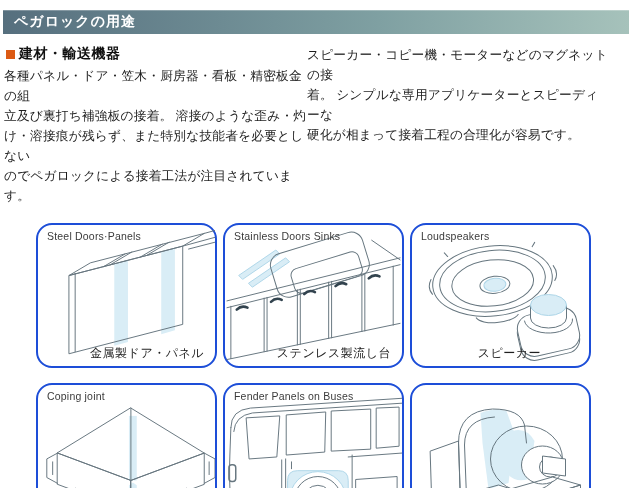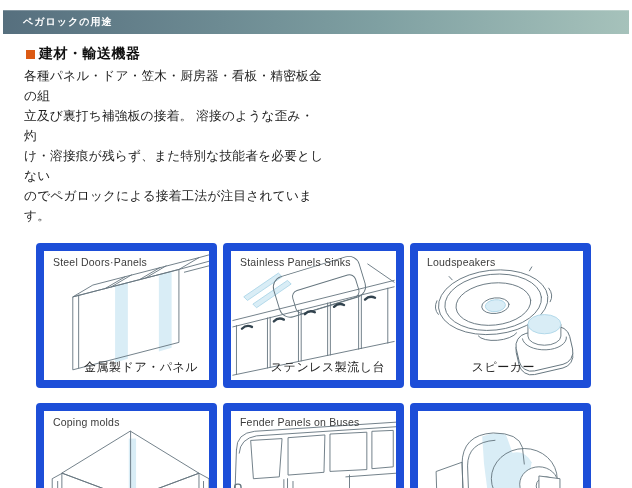--- a/index.html
+++ b/index.html
@@ -9,39 +9,39 @@
     -webkit-font-smoothing:antialiased;
   }
   
   .titlebar{
     margin:10px 3px 0 3px;height:24px;
     background:linear-gradient(to right,#566f7e 0%,#6d8b93 35%,#7fa0a2 60%,#a6c2bb 100%);
     box-shadow:inset 0 1px 0 rgba(255,255,255,.25);
     display:flex;align-items:center;
   }
   .titlebar .title{
-    color:#ffffff;font-size:10px;font-weight:bold;padding-left:20px;letter-spacing:1px;
+    color:#ffffff;font-size:14px;font-weight:bold;padding-left:11px;letter-spacing:1px;
   }
   
-  .columns{display:flex;padding:11px 4px 0 24px;}
+  .columns{display:flex;padding:11px 4px 0 4px;font-family:Liberation Serif, serif;}
   .col{width:303px;}
   .sec-head{display:flex;align-items:center;margin:0 0 3px 2px;}
   .bullet{width:9px;height:9px;background:#dc5a14;margin-right:4px;flex:0 0 auto;}
   .sec-title{font-size:14px;font-weight:bold;color:#111;letter-spacing:.5px;}
   .sec-body{
     font-size:12.7px;line-height:20px;color:#1d1d1d;margin:0;
     white-space:pre-line;letter-spacing:.2px;
   }
   
   .gallery{
     margin:17px 0 0 36px;display:grid;
     grid-template-columns:repeat(3,181px);grid-auto-rows:145px;gap:15px 6px;
   }
   .card{
-    position:relative;background:#fff;border:8px solid #1d4ed8;border-radius:4px;
+    position:relative;background:#fff;border:2px solid #1d4ed8;border-radius:16px;
     box-sizing:border-box;
   }
   .card-label{
     position:absolute;top:5px;left:9px;font-size:10.5px;color:#3b3b3b;letter-spacing:.2px;z-index:2;
   }
   .card svg{position:absolute;left:0;top:0;width:100%;height:100%;z-index:1;}
   .card-caption{
     position:absolute;bottom:4px;font-size:12px;color:#1f1f1f;z-index:2;letter-spacing:.5px;
   }
   .cap-right{right:11px;}
@@ -64,41 +64,44 @@
     <div class="sec-head">
       <span class="bullet"></span>
       <span class="sec-title">建材・輸送機器</span>
     </div>
     <p class="sec-body">各種パネル・ドア・笠木・厨房器・看板・精密板金の組
 立及び裏打ち補強板の接着。 溶接のような歪み・灼
 け・溶接痕が残らず、また特別な技能者を必要としない
 のでペガロックによる接着工法が注目されています。</p>
   </div>
   <div class="col">
+    <p class="sec-body">スピーカー・コピー機・モーターなどのマグネットの接
+着。 シンプルな専用アプリケーターとスピーディーな
+硬化が相まって接着工程の合理化が容易です。</p>
   </div>
 </div>
 
 <div class="gallery">
 
   <div class="card">
     <span class="card-label">Steel Doors·Panels</span>
     <svg viewBox="0 0 181 141">
       <polygon class="blue" points="78,38 92,34 92,118 78,122"></polygon>
       <polygon class="blue" points="126,26 140,22 140,106 126,110"></polygon>
       <polygon class="ln" points="32,50 148,20 148,100 32,130"></polygon>
       <line class="ln" x1="38" y1="48" x2="38" y2="128"></line>
       <polygon class="ln" points="32,50 148,20 170,7 54,37"></polygon>
       <path class="ln" d="M67,41 L89,28 M74,39 L96,26 M105,31 L127,18 M112,29 L134,16"></path>
       <path class="ln" d="M148,20 L181,11 M154,23 L181,16 M170,7 L181,4"></path>
     </svg>
     <span class="card-caption cap-right">金属製ドア・パネル</span>
   </div>
 
   <div class="card">
-    <span class="card-label">Stainless Panels Sinks</span>
+    <span class="card-label">Stainless Doors Sinks</span>
     <svg viewBox="0 0 181 141">
       <polygon class="blue-o" points="14,50 52,24 56,28 18,54"></polygon>
       <polygon class="blue-o" points="24,58 62,32 66,36 28,62"></polygon>
       <rect class="ln" x="48" y="16" width="98" height="46" rx="12" transform="rotate(-17 97 39)"></rect>
       <rect class="ln" x="68" y="34" width="72" height="26" rx="7" transform="rotate(-17 104 47)"></rect>
       <path class="ln" d="M150,14 L179,34"></path>
       <path class="ln" d="M2,76 L179,32 M2,83 L179,39"></path>
       <path class="ln" d="M2,136 L179,99"></path>
       <path class="ln" d="M6,81.5 L6,135 M40,73.2 L40,128 M43,72.4 L43,127.4 M74,64.7 L74,121 M77,64 L77,120.4 M106,56.8 L106,114.4 M109,56 L109,113.8 M140,48.4 L140,107.4 M143,47.7 L143,106.8 M172,40.5 L172,100.8"></path>
       <path class="dark" d="M12,85 q5,-5 11,-2"></path>
@@ -125,21 +128,21 @@
       <rect class="lnw" x="104" y="90" width="60" height="42" rx="14" transform="rotate(-13 134 111)"></rect>
       <rect class="lnw" x="104" y="86" width="60" height="42" rx="14" transform="rotate(-13 134 107)"></rect>
       <path class="ln" d="M110,96 a24,13 0 0 0 48,-2"></path>
       <path class="lnw" d="M116,80 L116,93 a18,10 0 0 0 36,0 L152,80"></path>
       <ellipse class="blue-o" cx="134" cy="80" rx="18" ry="10.5"></ellipse>
     </svg>
     <span class="card-caption cap-mid">スピーカー</span>
   </div>
 
   <div class="card">
-    <span class="card-label">Coping molds</span>
+    <span class="card-label">Coping joint</span>
     <svg viewBox="0 0 181 141">
       <polygon class="blue" points="93,30 101,30 101,96 93,96"></polygon>
       <path class="blue" d="M93,101 L97,98 L101,101 L101,119 L97,122 L93,119 Z"></path>
       <polygon class="ln" points="95,22 170,68 95,96 20,68"></polygon>
       <line class="ln" x1="95" y1="22" x2="95" y2="96"></line>
       <polygon class="ln" points="20,68 95,96 95,128 20,100"></polygon>
       <polygon class="ln" points="95,96 170,68 170,100 95,128"></polygon>
       <path class="ln" d="M20,68 L9,74 L9,93 L20,99 M15,77 L15,90"></path>
       <path class="ln" d="M170,68 L181,74 L181,93 L170,99 M175,77 L175,90"></path>
       <path class="ln" d="M38,104 L30,108 L30,122 L44,127 L44,110 M36,111 L36,119"></path>

